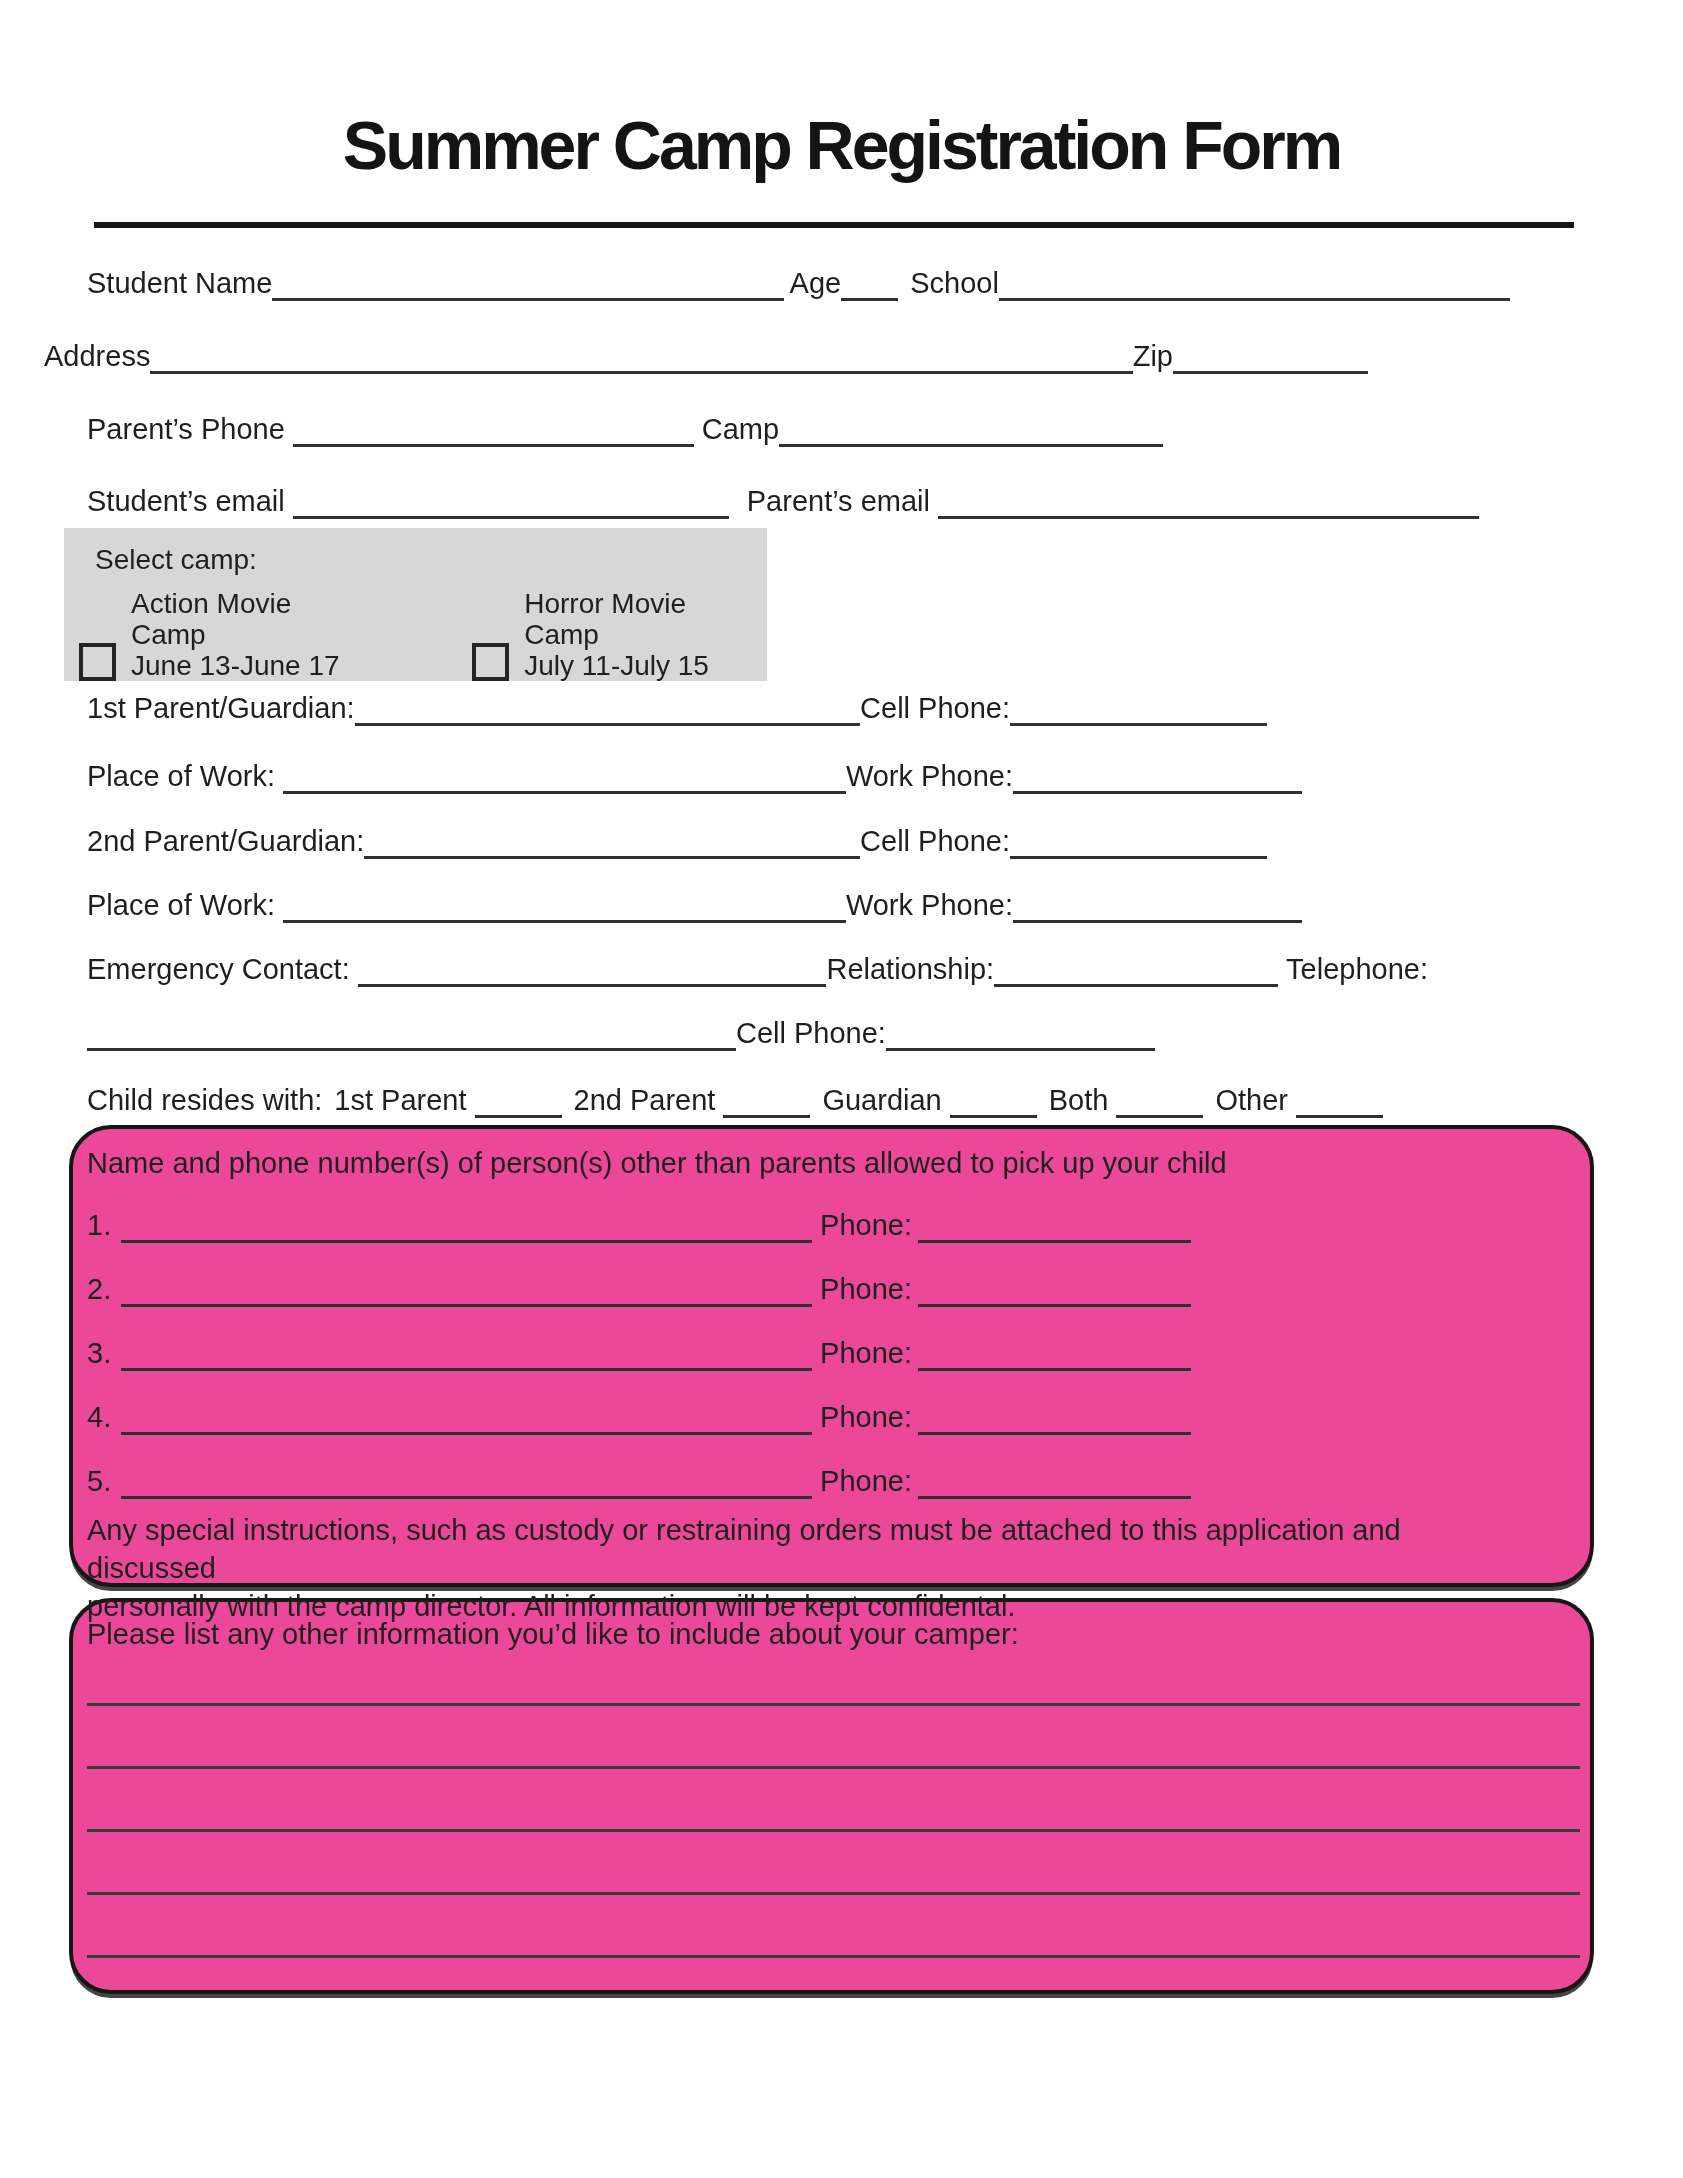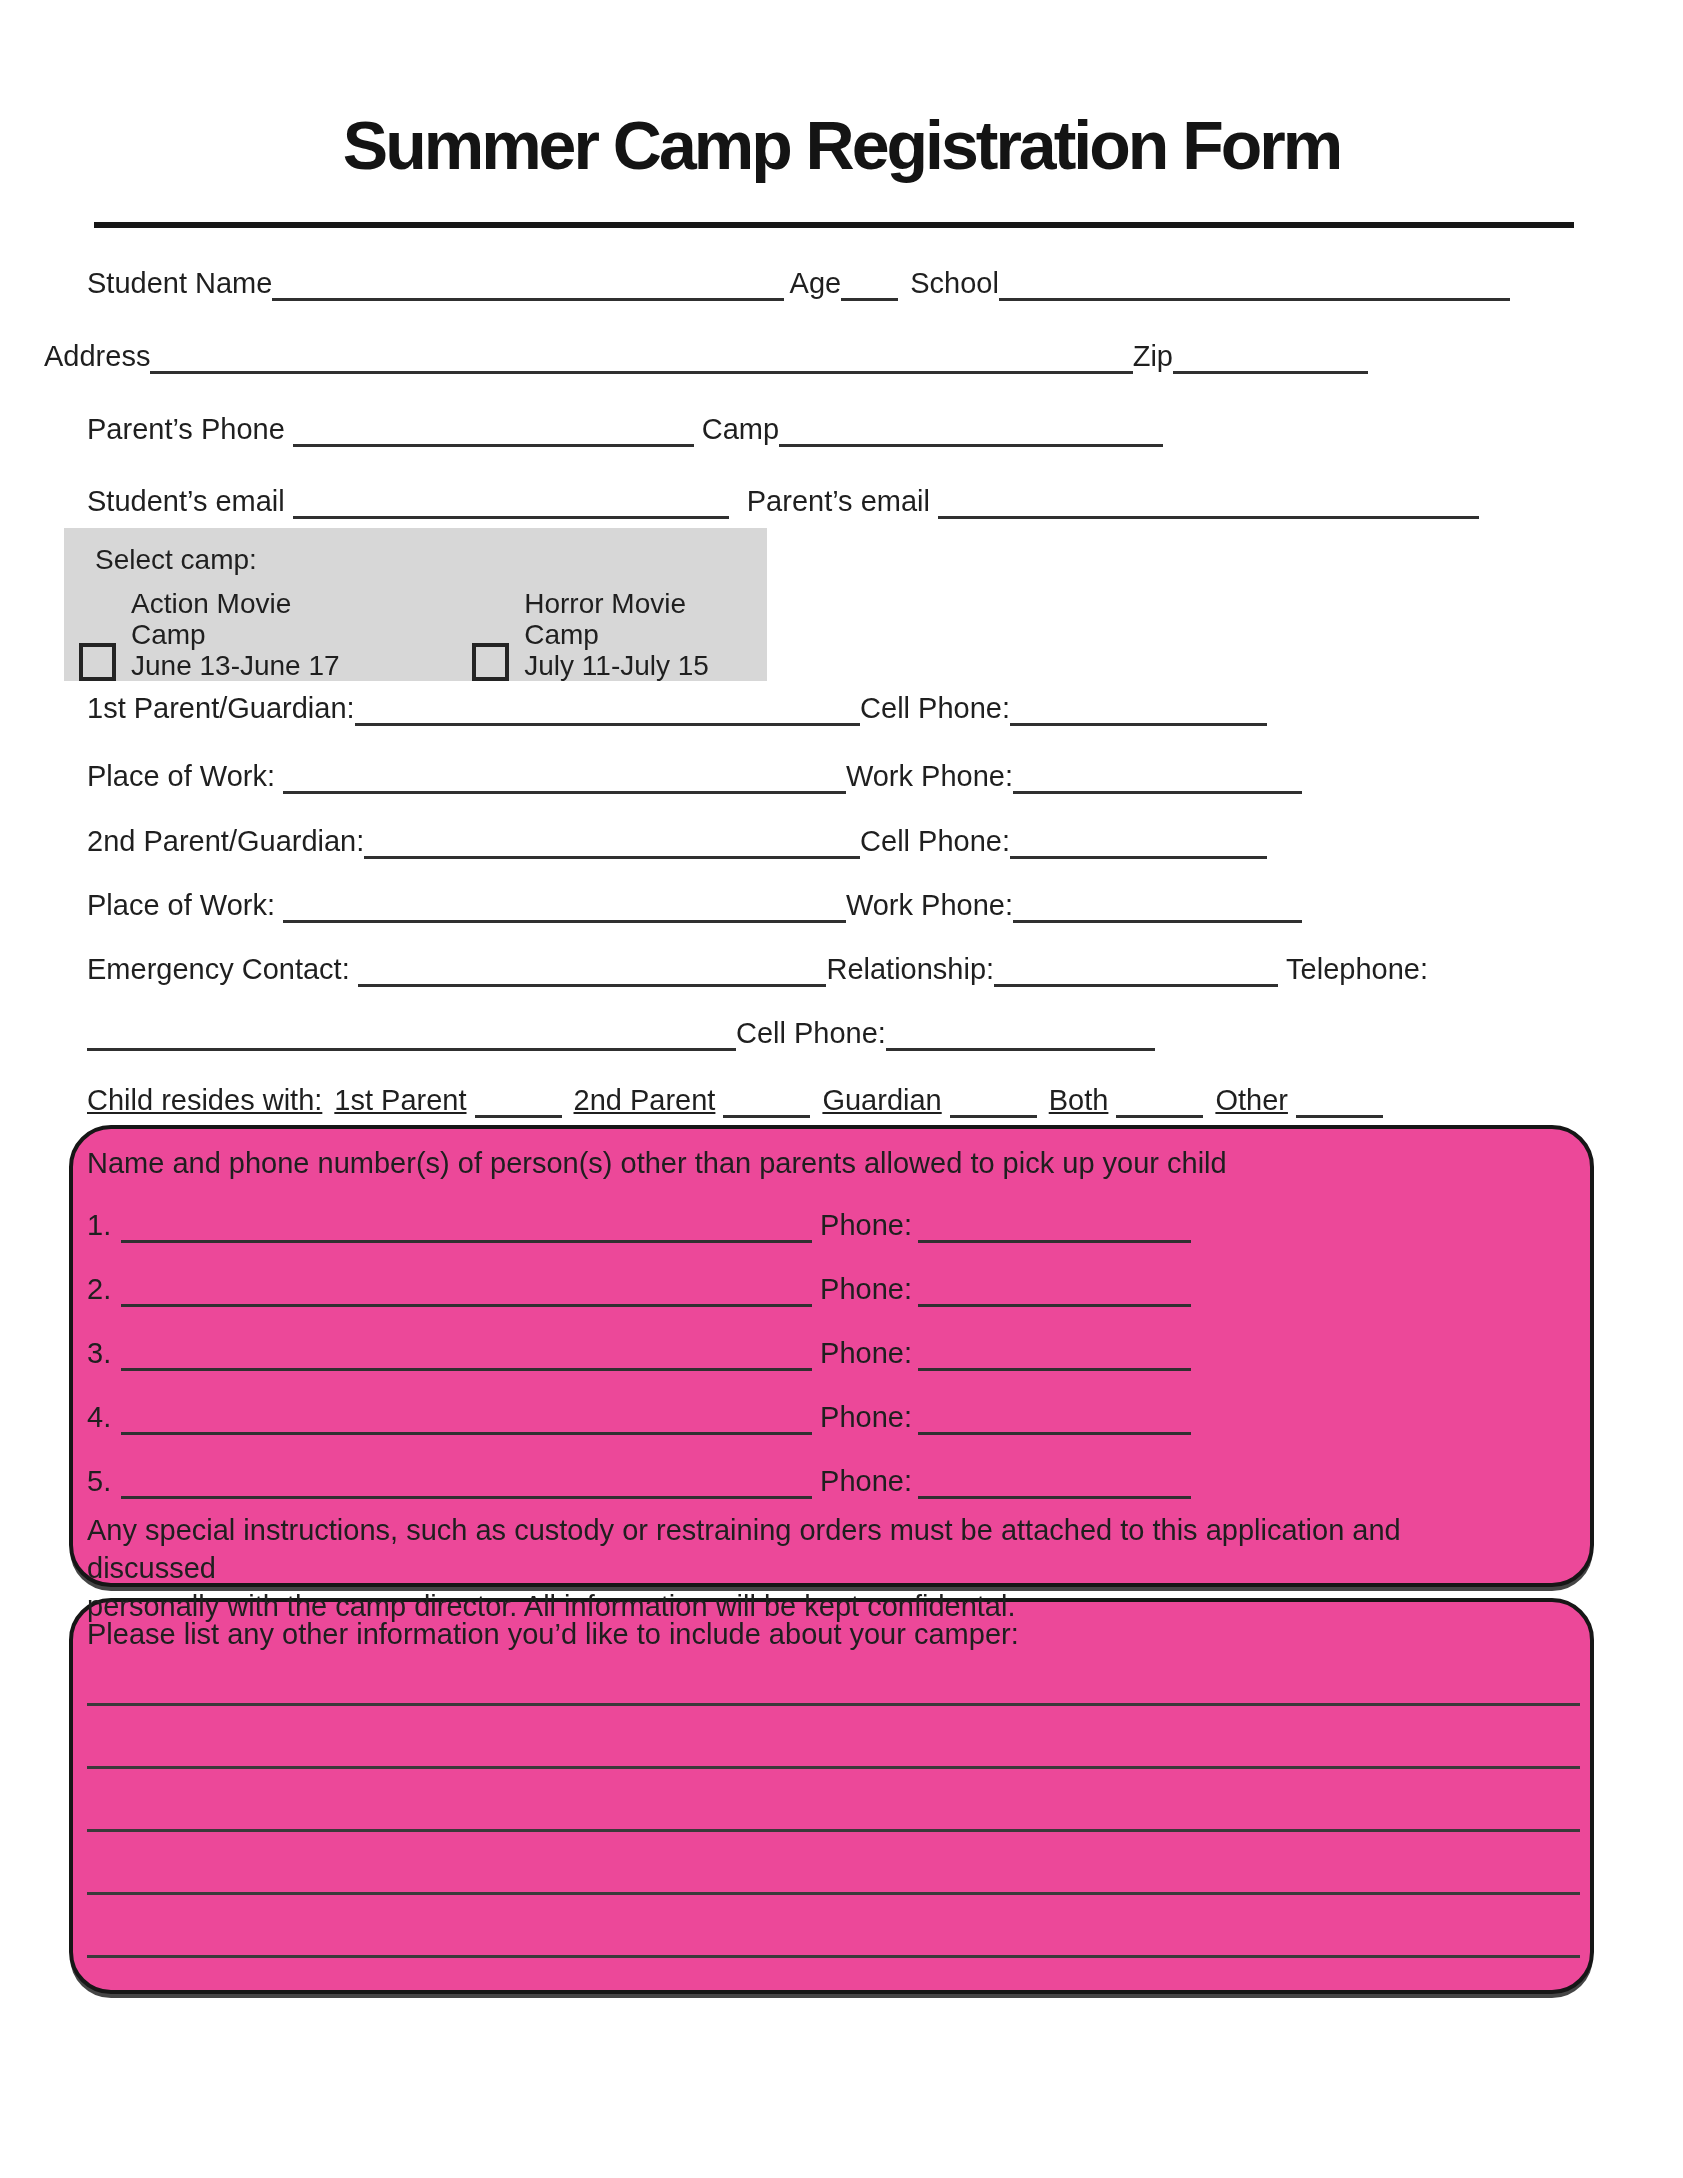--- a/index.html
+++ b/index.html
@@ -42,21 +42,21 @@
     background:transparent;margin:6px 15px 0 0;flex:0 0 auto;
   }
   .sc-text{display:flex;flex-direction:column;font-size:28px;line-height:31px;}
 
   .r5{margin-top:9px;width:1180px;}
   .r6{margin-top:32px;width:1215px;}
   .r7{margin-top:29px;width:1180px;}
   .r8{margin-top:28px;width:1215px;}
   .r9{margin-top:28px;width:1341px;}
   .r10{margin-top:28px;width:1068px;}
-  .r11{margin-top:31px;text-decoration:underline;}
+  .r11{margin-top:31px;}
 
   
   .rbox{
     margin-left:69px;width:1525px;box-sizing:border-box;
     border:4px solid #161616;border-radius:42px;
     box-shadow:0 5px 0 -1px #454545;background:#ec4899;
   }
   .box1{margin-top:7px;height:462px;padding:16px 69px 0 14px;}
   .bhead{font-size:29px;line-height:36px;}
   .prow{display:flex;align-items:flex-end;height:36px;width:1104px;font-size:29px;margin-top:28px;}

